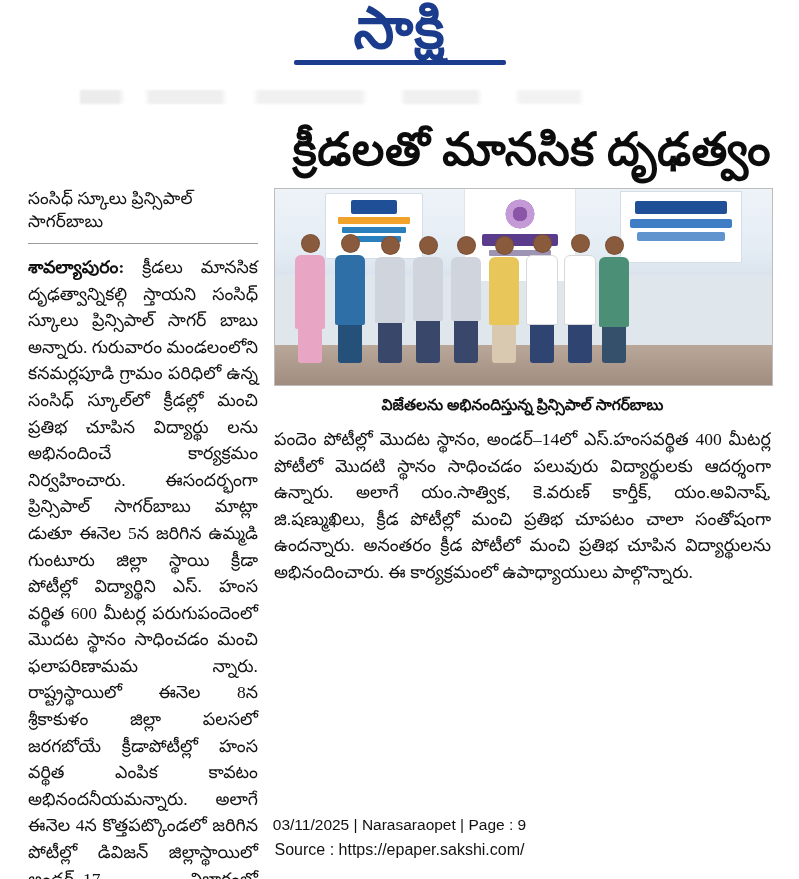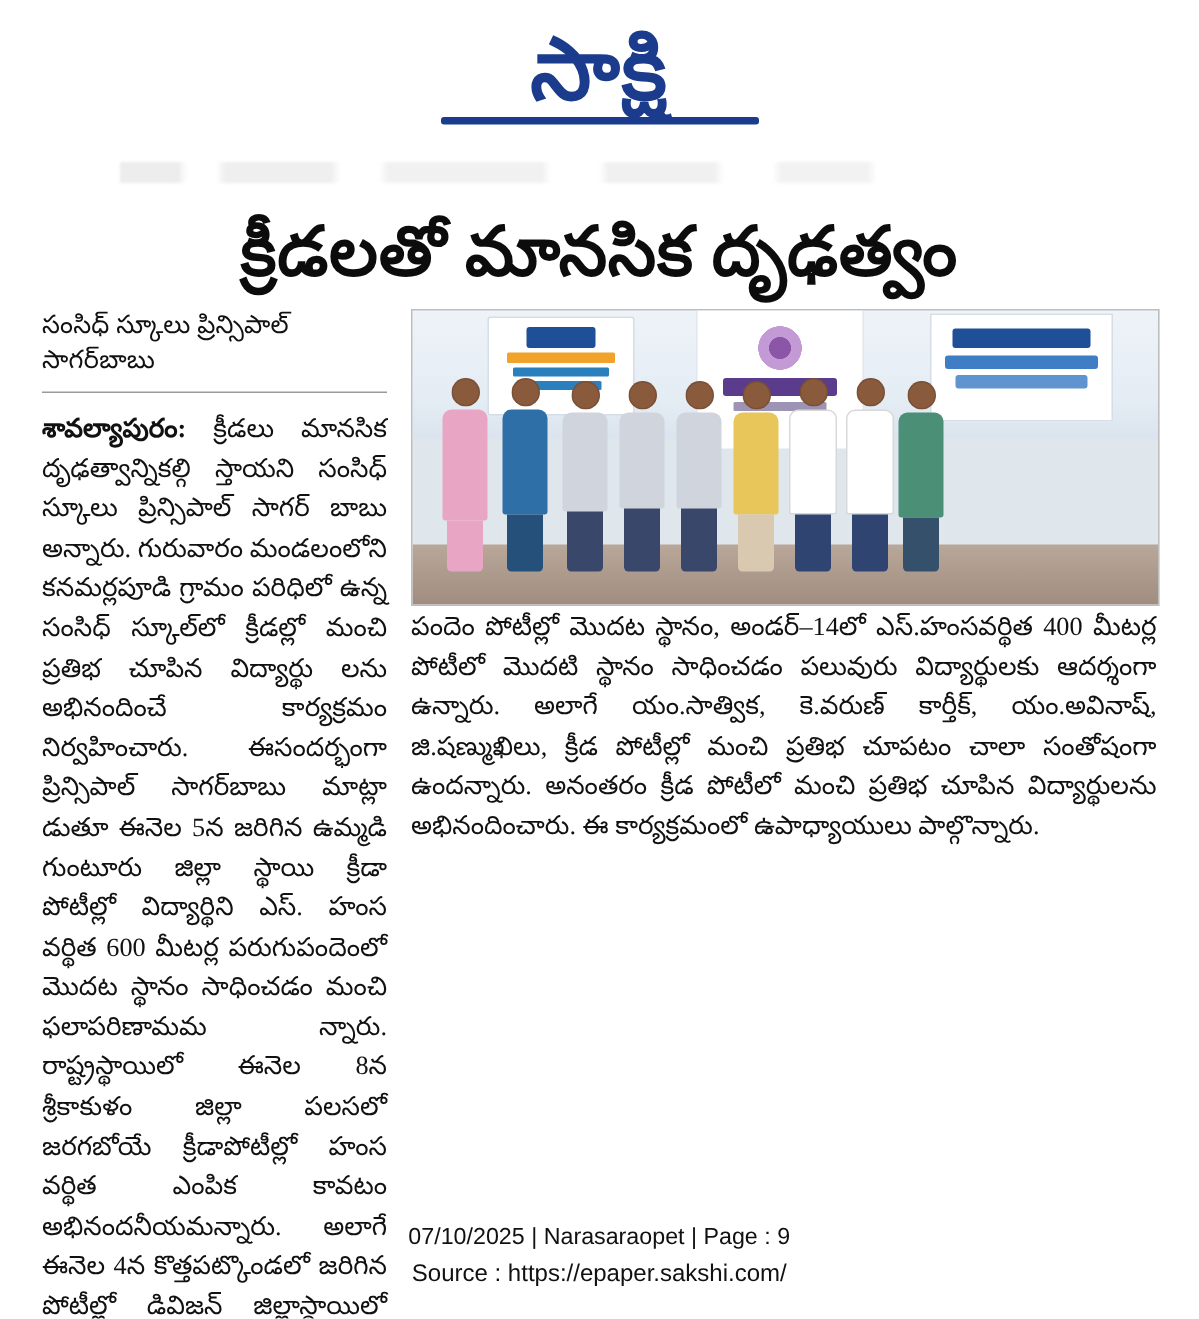--- a/index.html
+++ b/index.html
@@ -19,21 +19,20 @@
     position: relative;
     width: 799px;
     height: 879px;
     box-sizing: border-box;
     padding: 0 28px;
   }
 
   
   .masthead {
     text-align: center;
-    padding-top: 18px;
     height: 84px;
   }
   .masthead-logo {
     display: inline-block;
     color: #1b3c8c;
     font-size: 58px;
     line-height: 1;
     font-weight: bold;
     letter-spacing: 1px;
     font-family: "Liberation Serif", serif;
@@ -61,21 +60,21 @@
       rgba(170,170,170,0.24) 51% 62%,
       rgba(255,255,255,0) 63% 68%,
       rgba(170,170,170,0.20) 69% 78%,
       rgba(255,255,255,0) 79% 100%);
     filter: blur(1.1px);
     opacity: .75;
   }
 
   
   .headline {
-    text-align: center;
+    text-align: right;
     font-family: "Liberation Serif", serif;
     font-weight: bold;
     font-size: 46px;
     line-height: 1.22;
     letter-spacing: 0.5px;
     margin: 18px 0 6px 0;
     color: #0c0c0c;
   }
 
   
@@ -357,23 +356,24 @@
               <div class="legs" style="height:38px;background:#2f4470"></div>
             </div>
             <div class="person" style="left:322px">
               <div class="head" style="background:#8a5a3c"></div>
               <div class="torso" style="height:70px;background:#4b8f77"></div>
               <div class="legs" style="height:36px;background:#35506b"></div>
             </div>
           </div>
         </div>
 
+        <div class="caption">విజేతలను అభినందిస్తున్న ప్రిన్సిపాల్ సాగర్‌బాబు</div>
       </div>
 
       <div class="article-text">పందెం పోటీల్లో మొదట స్థానం, అండర్–14లో ఎస్.హంసవర్థిత 400 మీటర్ల పోటీలో మొదటి స్థానం సాధించడం పలువురు విద్యార్థులకు ఆదర్శంగా ఉన్నారు. అలాగే యం.సాత్విక, కె.వరుణ్ కార్తీక్, యం.అవినాష్, జి.షణ్ముఖిలు, క్రీడ పోటీల్లో మంచి ప్రతిభ చూపటం చాలా సంతోషంగా ఉందన్నారు. అనంతరం క్రీడ పోటీలో మంచి ప్రతిభ చూపిన విద్యార్థులను అభినందించారు. ఈ కార్యక్రమంలో ఉపాధ్యాయులు పాల్గొన్నారు.</div>
     </div>
   </div>
 
   <div class="footer">
-    <div>07/10/2025 | Narasaraopet | Page : 9</div>
+    <div>03/11/2025 | Narasaraopet | Page : 9</div>
     <div class="src">Source : https://epaper.sakshi.com/</div>
   </div>
 </div>
 
 </body></html>

